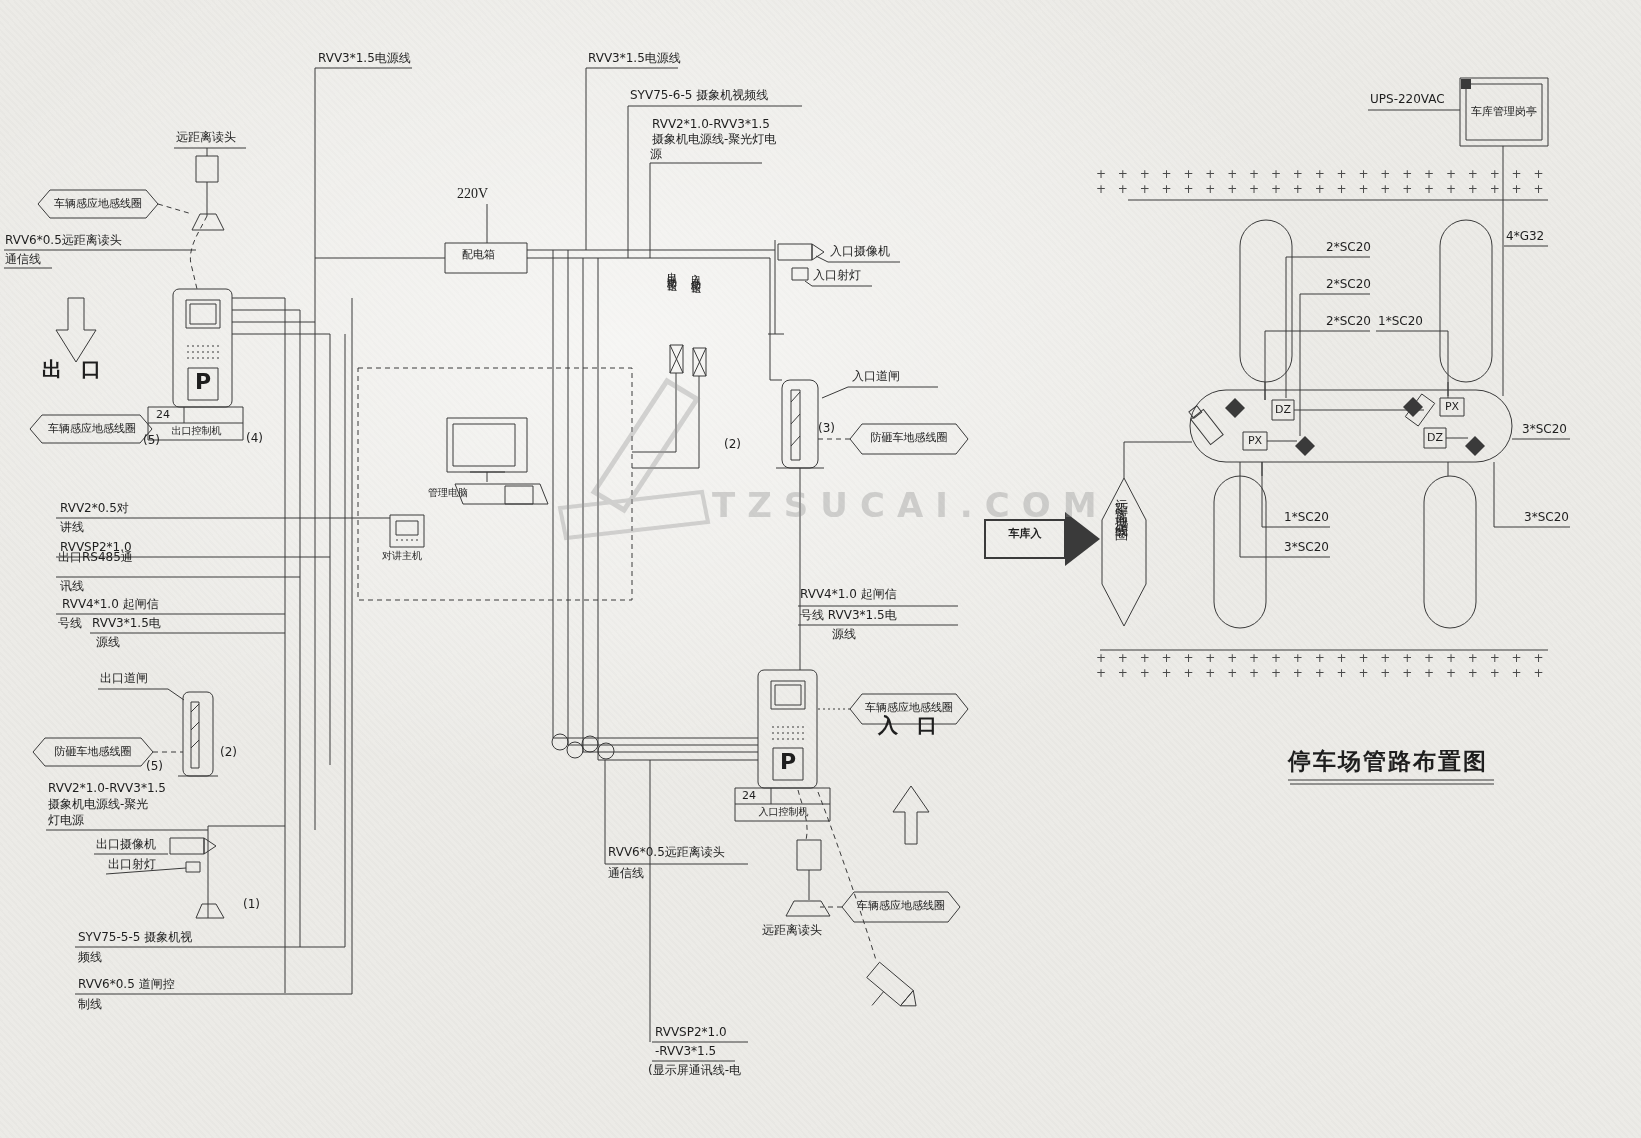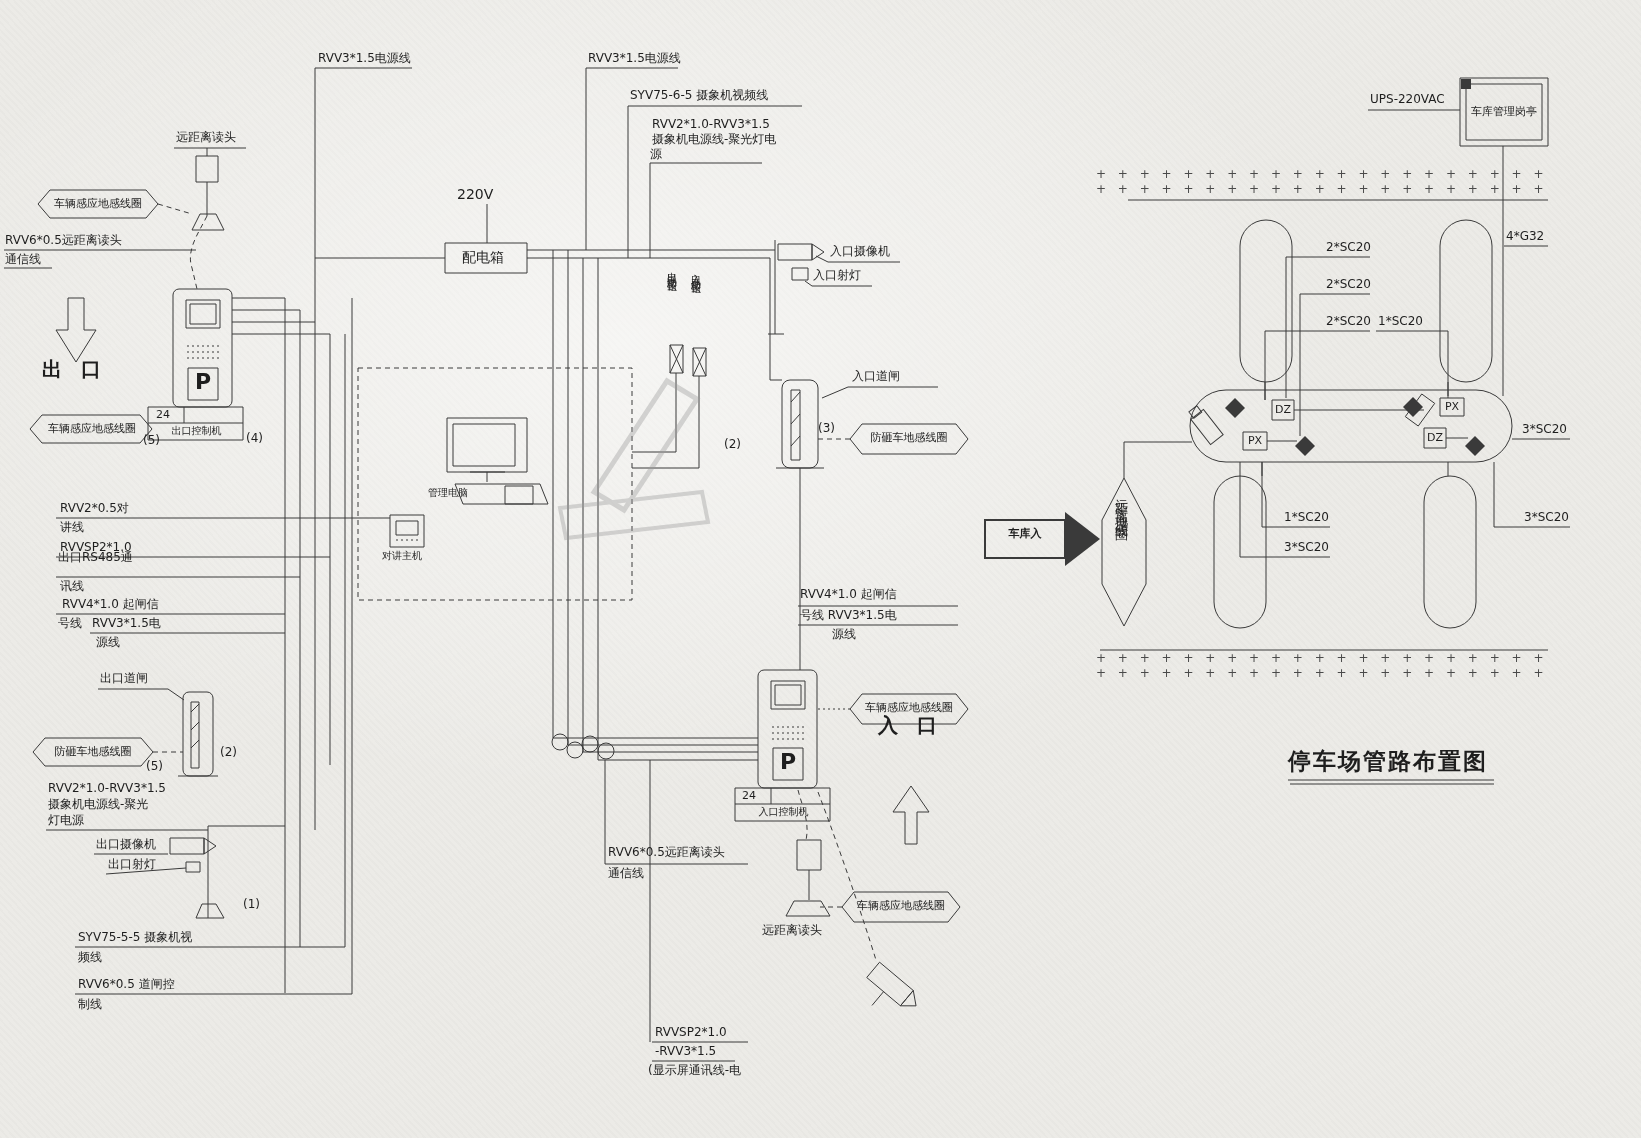--- a/index.html
+++ b/index.html
@@ -12,21 +12,21 @@
     font-family:"DejaVu Sans",sans-serif;color:#222;
   }
   svg.linework{position:absolute;left:0;top:0;}
   svg.linework *{vector-effect:non-scaling-stroke;}
   .ln{stroke:#3a3a3a;stroke-width:1;fill:none;}
   .thk{stroke-width:2;}
   .d{stroke-dasharray:5 4;}
   .dot{stroke-dasharray:2 3;}
   .fill{fill:#3a3a3a;stroke:none;}
   .lbl{position:absolute;font-size:12px;line-height:1.15;white-space:nowrap;color:#1e1e1e;}
-  .fs10{font-size:10px;} .fs11{font-size:11px;} .fs13{font-size:14px;} .fs14{font-size:14px;}
+  .fs10{font-size:10px;} .fs11{font-size:11px;} .fs13{font-size:11px;} .fs14{font-size:14px;font-family:Liberation Serif, serif;}
   .ctr{text-align:center;white-space:normal;}
   .hexlbl{font-size:11px;text-align:center;white-space:nowrap;}
   .big{font-size:20px;font-weight:bold;letter-spacing:6px;}
   .pletter{font-size:22px;font-weight:bold;text-align:center;}
   .vtxt{writing-mode:vertical-rl;text-orientation:upright;letter-spacing:2px;font-size:10px;}
   .vtxt2{writing-mode:vertical-rl;text-orientation:upright;letter-spacing:5px;font-size:13px;}
   .ttl{font-size:23px;font-weight:600;letter-spacing:2px;}
   .plus{font-size:12px;color:#4a4a4a;letter-spacing:2px;word-spacing:4px;width:452px;overflow:hidden;}
   .wm1{font-size:76px;font-weight:bold;letter-spacing:10px;color:rgba(140,140,140,.35);}
   .wm2{font-size:34px;font-weight:bold;letter-spacing:12px;color:rgba(140,140,140,.35);}
@@ -401,14 +401,15 @@
 <div class="lbl" style="left:1284px;top:541px">3*SC20</div>
 <div class="lbl" style="left:1524px;top:511px">3*SC20</div>
 <div class="lbl vtxt2" style="left:1113px;top:488px;height:132px">远距离地感线圈</div>
 <div class="lbl ttl" style="left:1288px;top:748px">停车场管路布置图</div>
 
 <div class="lbl plus" style="left:1096px;top:168px">+ + + + + + + + + + + + + + + + + + + + + + + + + + + + + + + + + + + + + + + + + + + + + + + +</div>
 <div class="lbl plus" style="left:1096px;top:183px">+ + + + + + + + + + + + + + + + + + + + + + + + + + + + + + + + + + + + + + + + + + + + + + + +</div>
 <div class="lbl plus" style="left:1096px;top:652px">+ + + + + + + + + + + + + + + + + + + + + + + + + + + + + + + + + + + + + + + + + + + + + + + +</div>
 <div class="lbl plus" style="left:1096px;top:667px">+ + + + + + + + + + + + + + + + + + + + + + + + + + + + + + + + + + + + + + + + + + + + + + + +</div>
 
+<div class="lbl wm2" style="left:712px;top:486px">TZSUCAI.COM</div>
 
 </div>
 
 </body></html>

